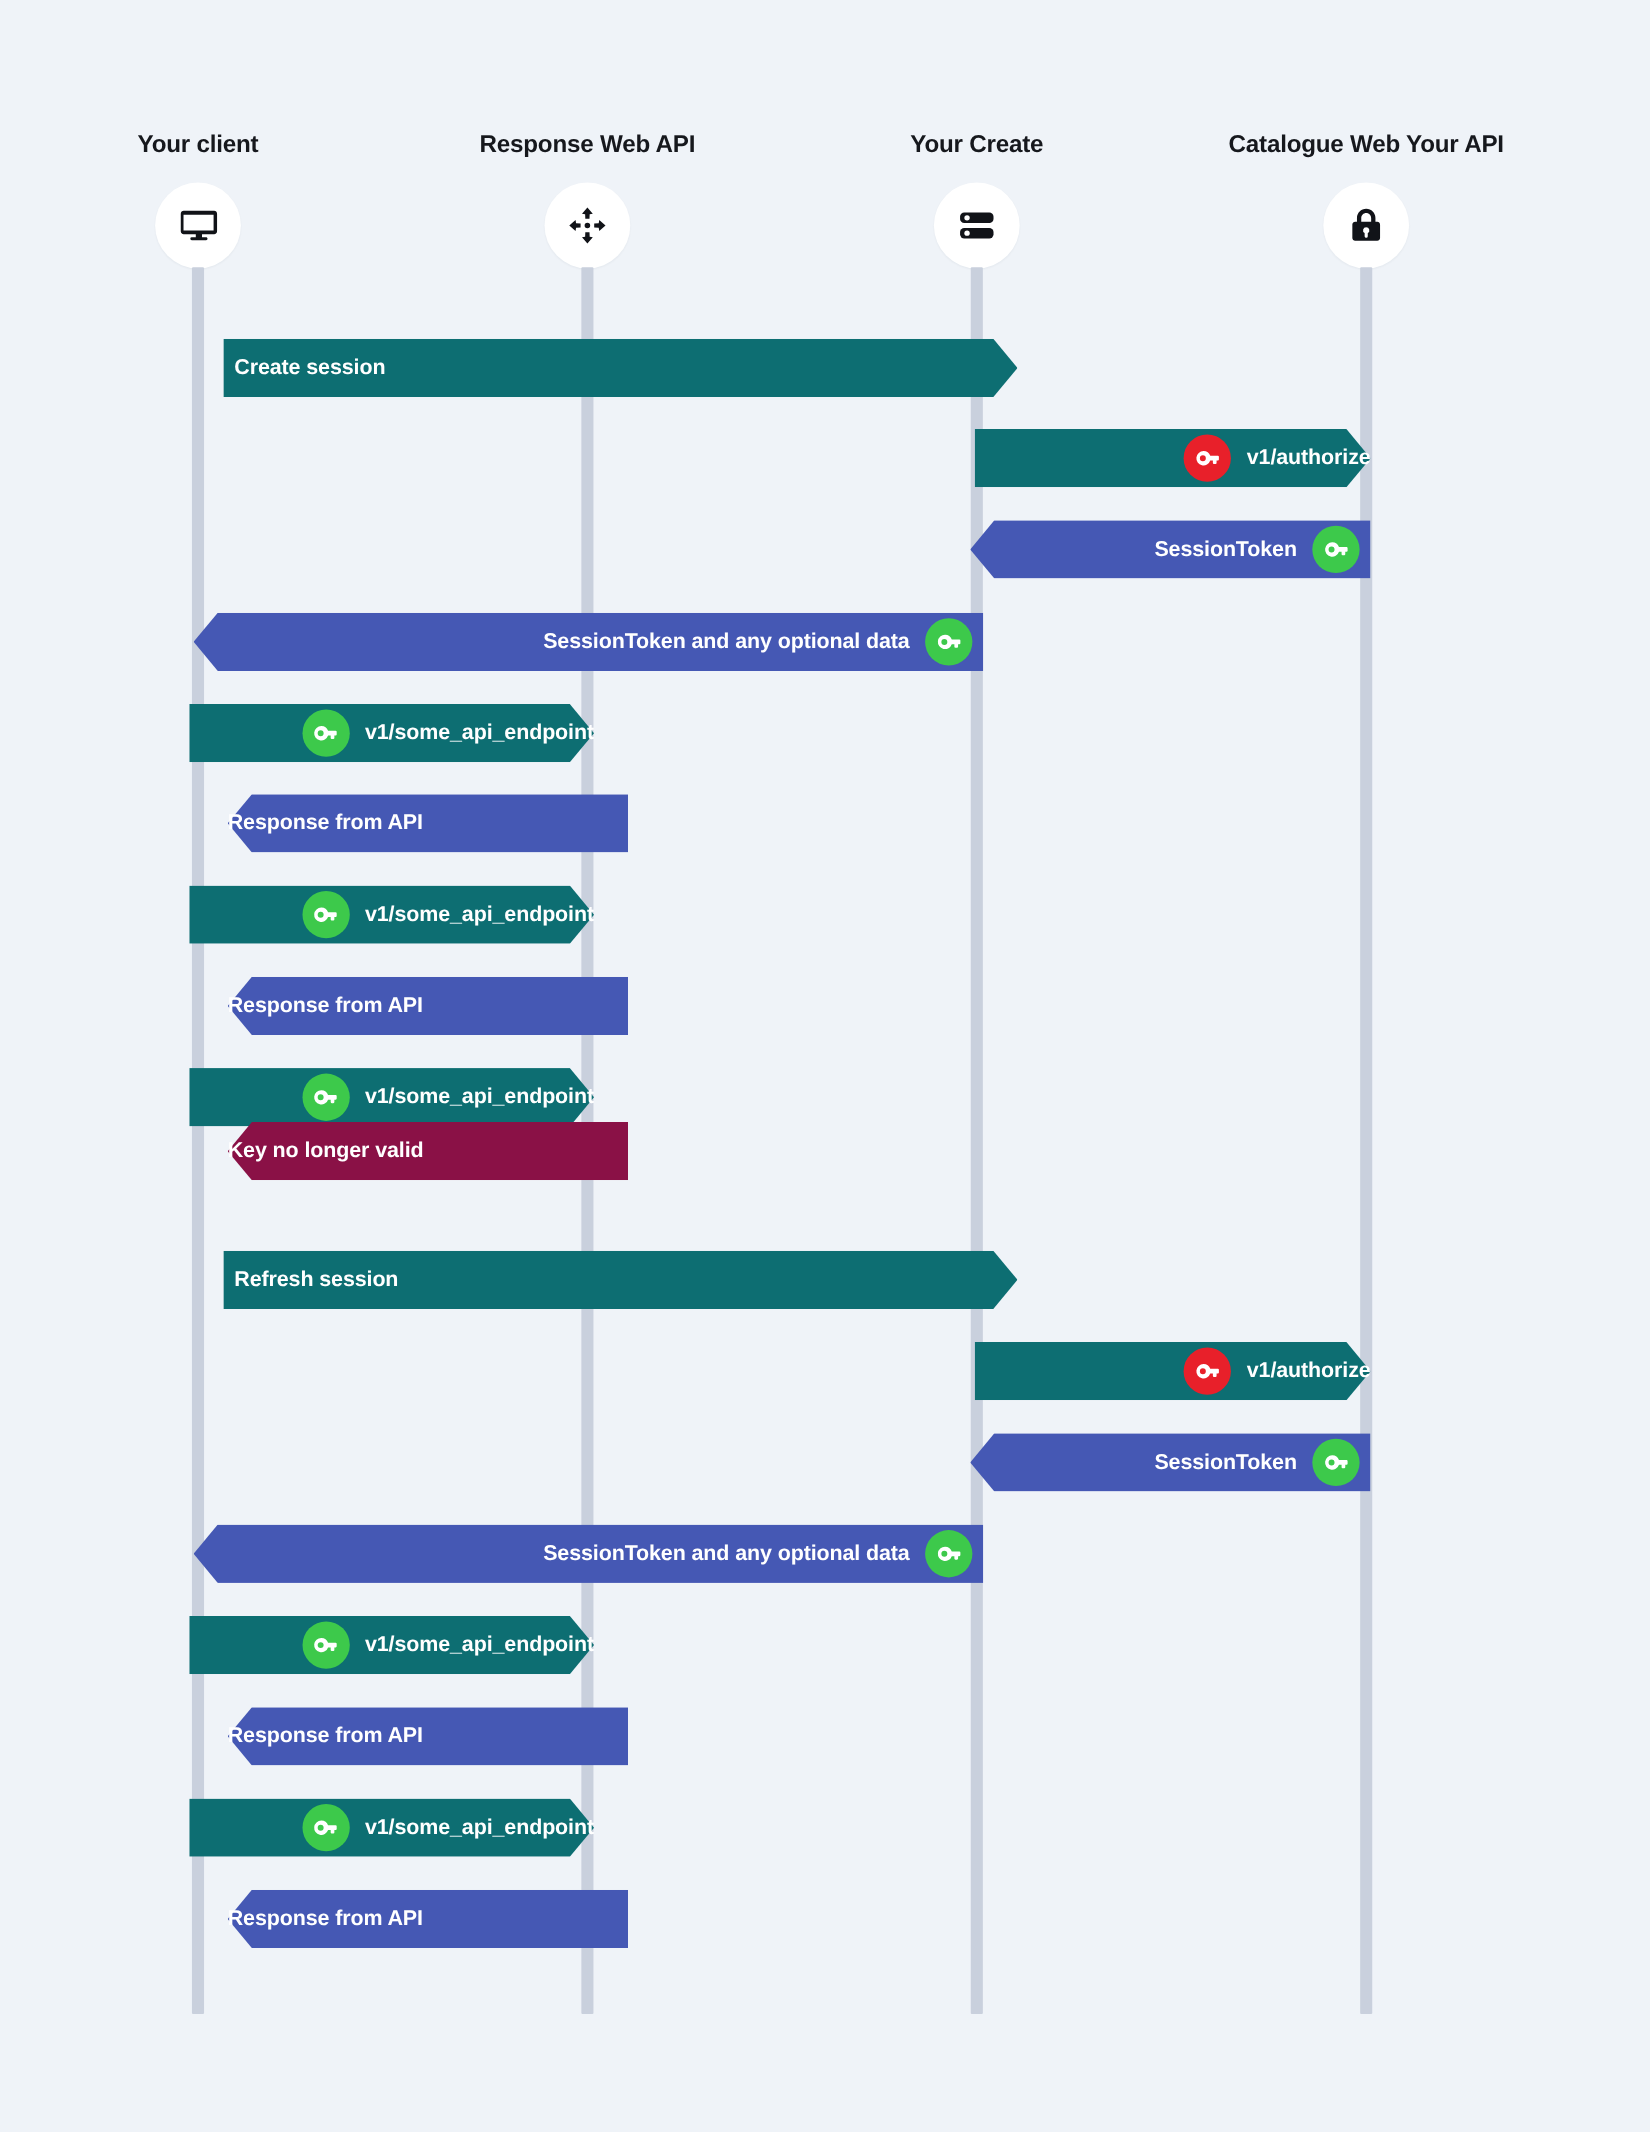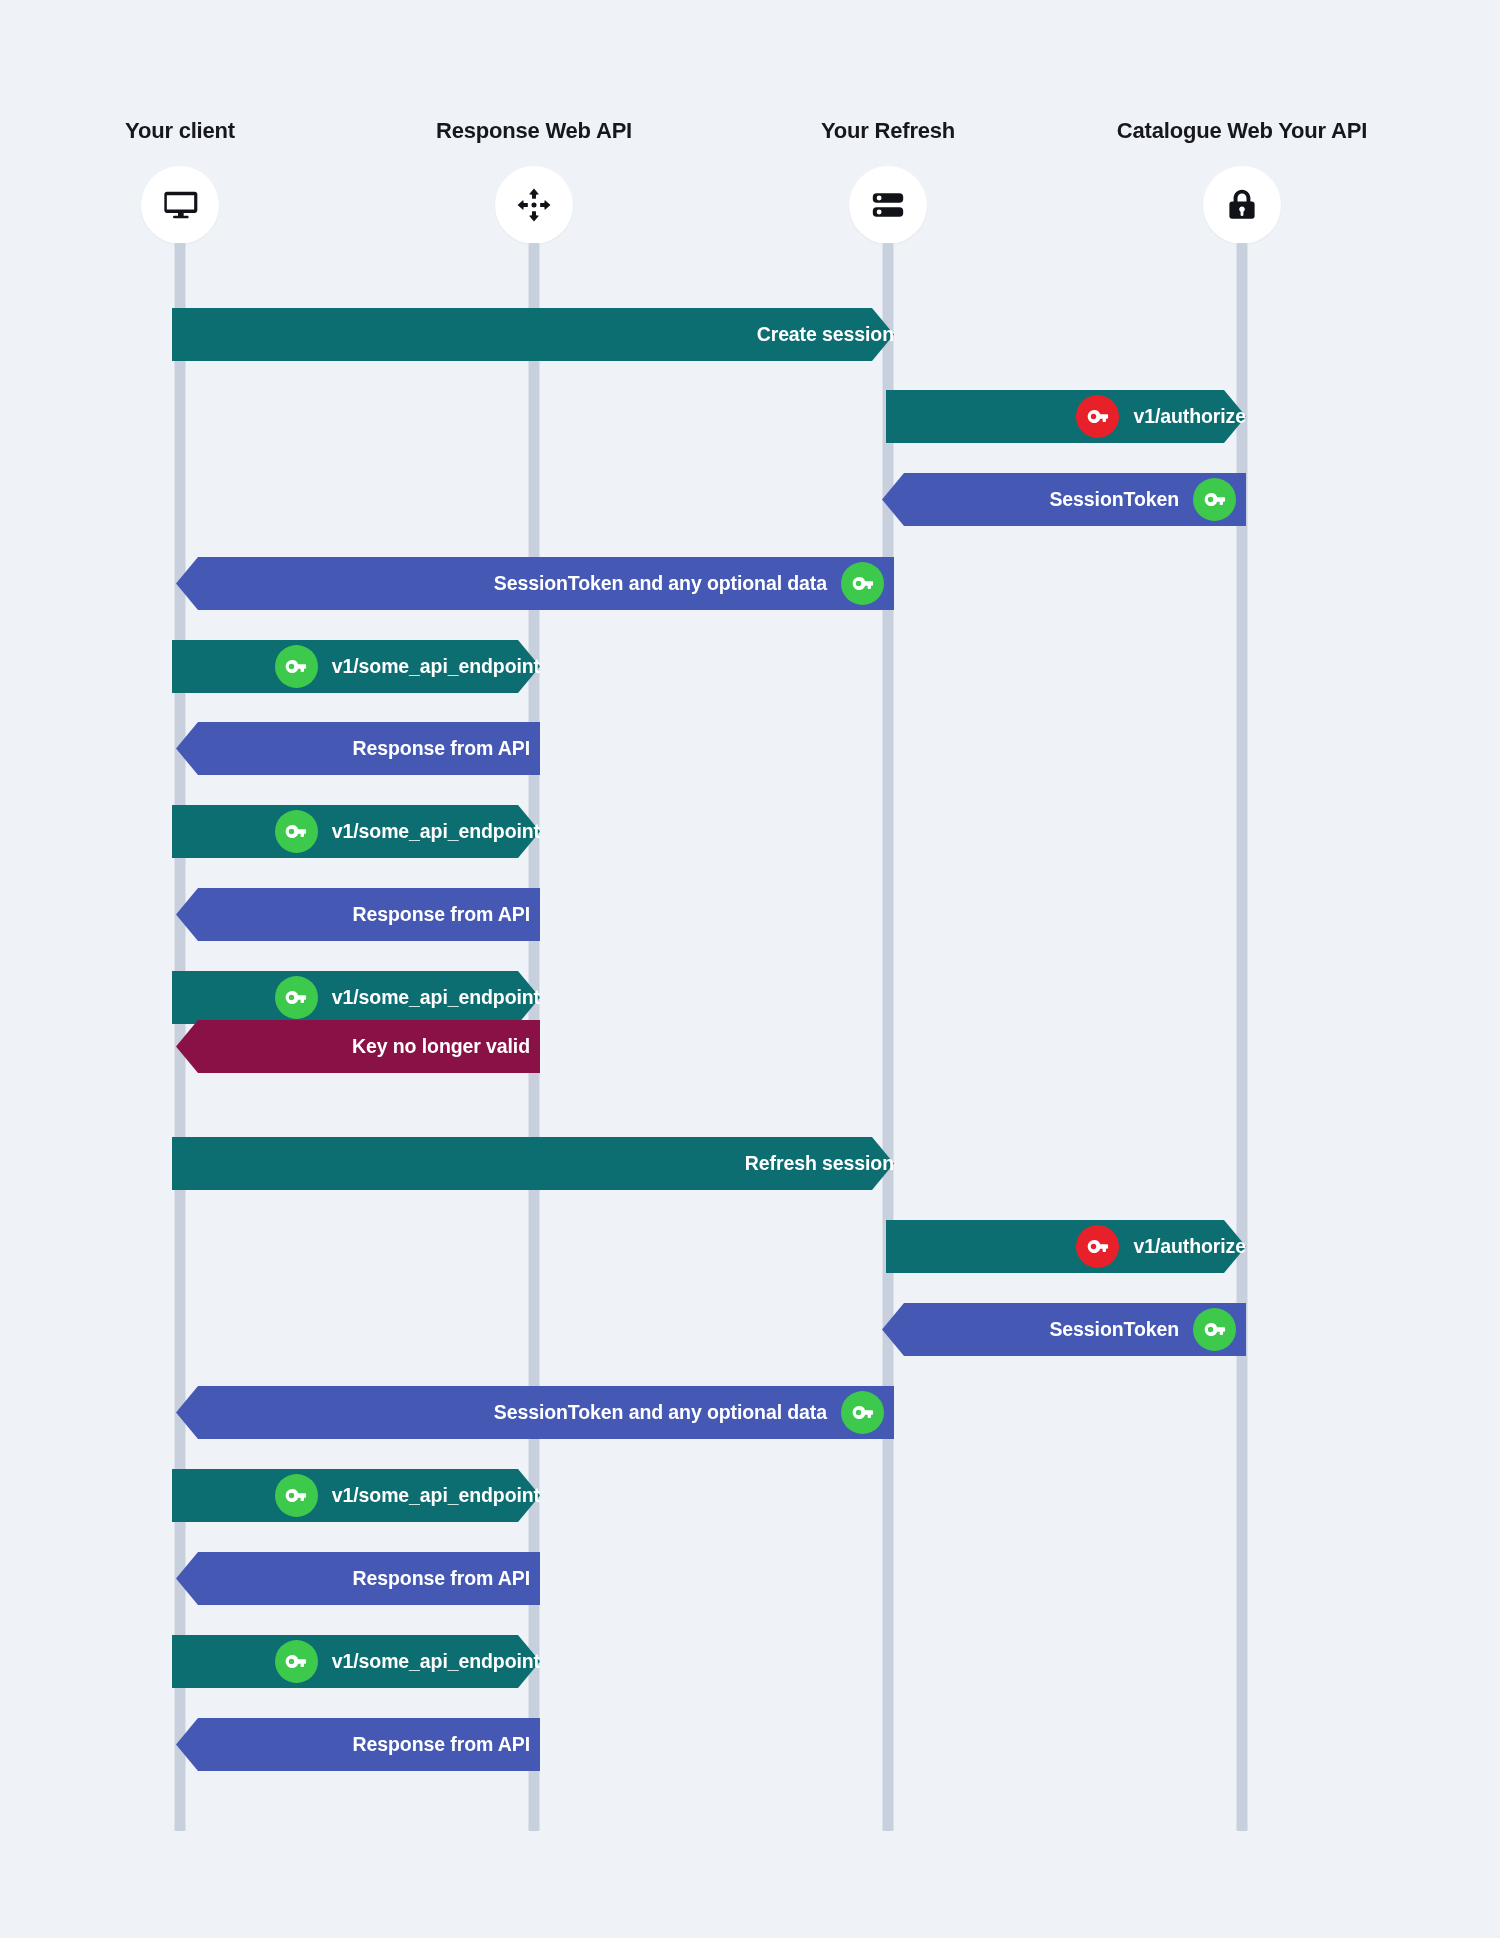--- a/index.html
+++ b/index.html
@@ -51,21 +51,21 @@
     display:flex;align-items:center;justify-content:center;
     flex:0 0 auto;
   }
 
   
   .dir-right .bar{clip-path:polygon(0 0, calc(100% - 22px) 0, 100% 50%, calc(100% - 22px) 100%, 0 100%);}
   
   .dir-left  .bar{clip-path:polygon(22px 0, 100% 0, 100% 100%, 22px 100%, 0 50%);}
 
   
-  .align-center{justify-content:flex-end;}
+  .align-center{justify-content:flex-start;margin-left:31px;}
   .align-left{justify-content:flex-end;}
   .align-right{justify-content:flex-end;}
 
   .pad-l{padding-left:10px;}
   .pad-r{padding-right:10px;}
   .gap{gap:14px;}
 </style>
 </head>
 <body>
 
@@ -87,21 +87,21 @@
         <div class="lane-bubble">
           <span>
             <svg width="38" height="38" viewBox="0 0 24 24" fill="#111318">
               <path d="M12 1.6l3.1 3.6-1.8.3-.1 2.6-2.4 0-.1-2.6-1.8-.3zM12 22.4l-3.1-3.6 1.8-.3.1-2.6 2.4 0 .1 2.6 1.8.3zM1.6 12l3.6-3.1.3 1.8 2.6.1 0 2.4-2.6.1-.3 1.8zM22.4 12l-3.6 3.1-.3-1.8-2.6-.1 0-2.4 2.6-.1.3-1.8zM12 10.4a1.6 1.6 0 1 1 0 3.2 1.6 1.6 0 0 1 0-3.2z"></path>
             </svg>
           </span>
         </div>
         <div class="lifeline"></div>
       </div>
       <div class="lane" style="left: 888px;">
-        <div class="lane-title">Your Refresh</div>
+        <div class="lane-title">Your Create</div>
         <div class="lane-bubble">
           <span>
             <svg width="38" height="38" viewBox="0 0 24 24" fill="#111318">
               <rect x="2.4" y="4.6" width="19.2" height="6" rx="2.4"></rect>
               <rect x="2.4" y="13.4" width="19.2" height="6" rx="2.4"></rect>
               <circle cx="6.4" cy="7.6" r="1.55" fill="#fff"></circle>
               <circle cx="6.4" cy="16.4" r="1.55" fill="#fff"></circle>
             </svg>
           </span>
         </div>

